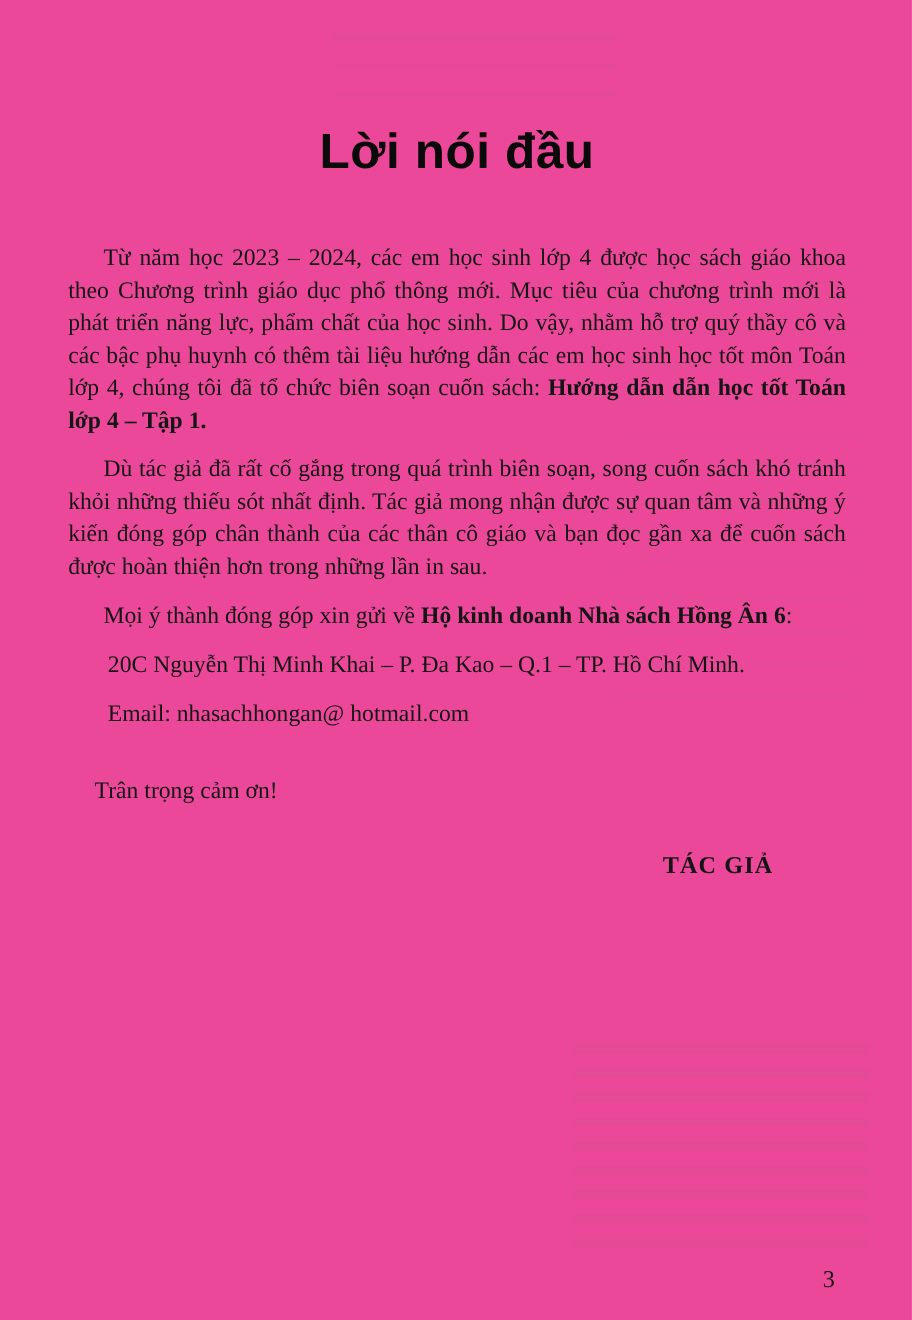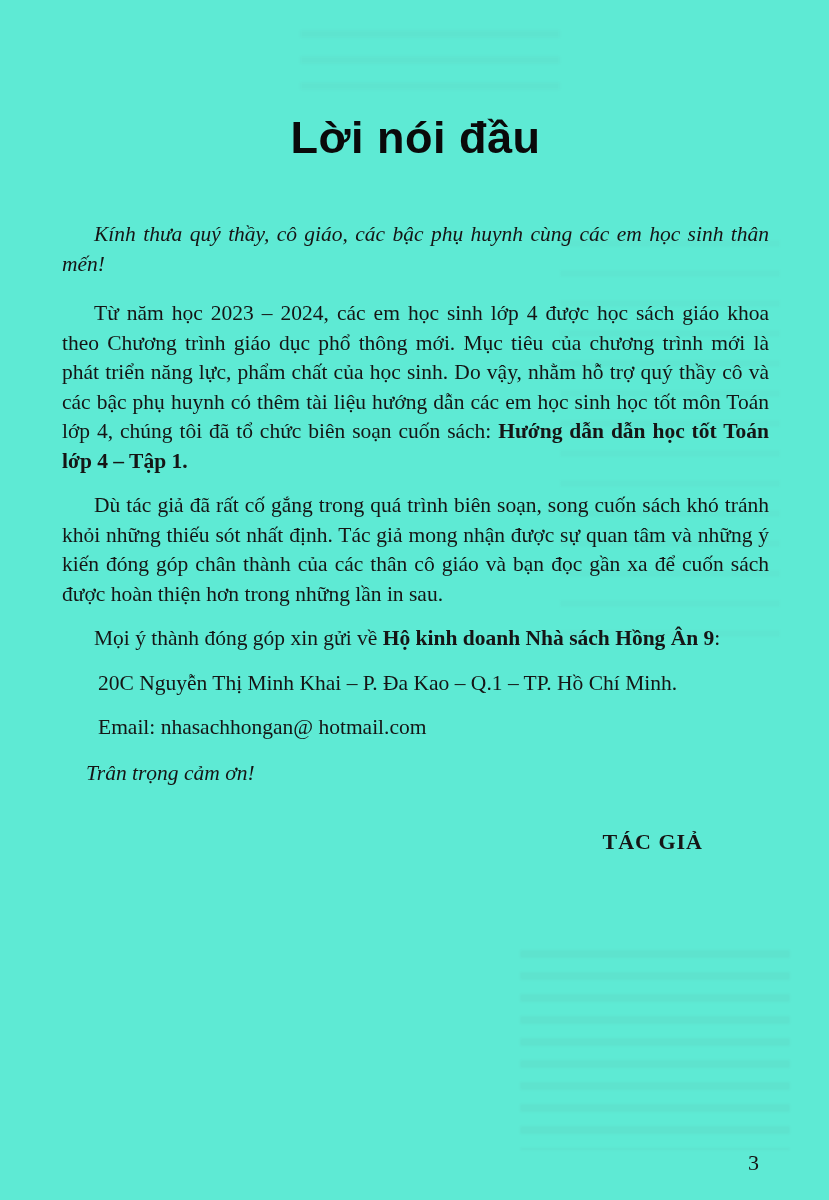--- a/index.html
+++ b/index.html
@@ -1,20 +1,20 @@
 <!DOCTYPE html>
 <html><head>
 <meta charset="utf-8">
 <style>
   html, body { margin:0; padding:0; background:#e8e8e8; }
   .page {
     position:relative;
     width:829px; height:1200px;
     margin:0 auto;
-    background:#5eead4;
+    background:#ec4899;
     font-family:"Liberation Serif", serif;
     color:#151515;
     overflow:hidden;
     box-sizing:border-box;
   }
   .content { padding:112px 60px 0 62px; position:relative; z-index:2; }
   .title {
     font-family:"Liberation Sans", sans-serif;
     font-weight:bold;
     font-size:45px;
@@ -26,21 +26,21 @@
   p {
     font-size:21.5px;
     line-height:29.5px;
     margin:0 0 15px 0;
     text-align:justify;
     text-indent:32px;
   }
   .greeting { font-style:italic; margin-bottom:20px; }
   .bold { font-weight:bold; }
   .addr-line { text-indent:36px; text-align:left; }
-  .thanks { font-style:italic; margin-top:16px; text-indent:24px; text-align:left; }
+  .thanks { margin-top:40px; text-indent:24px; text-align:left; }
   .signature {
     text-align:right;
     padding-right:66px;
     font-weight:bold;
     font-size:22px;
     letter-spacing:1px;
     margin-top:39px;
     text-indent:0;
   }
   .page-number {
@@ -83,28 +83,27 @@
 <body>
 
 <div class="page">
   <div class="bleed bleed-a"></div>
   <div class="bleed bleed-b"></div>
   <div class="bleed bleed-c"></div>
 
   <div class="content">
     <h1 class="title">Lời nói đầu</h1>
 
-    <p class="greeting">Kính thưa quý thầy, cô giáo, các bậc phụ huynh cùng các em học sinh thân mến!</p>
 
     <p><span>Từ năm học 2023 – 2024, các em học sinh lớp 4 được học sách giáo khoa theo Chương trình giáo dục phổ thông mới. Mục tiêu của chương trình mới là phát triển năng lực, phẩm chất của học sinh. Do vậy, nhằm hỗ trợ quý thầy cô và các bậc phụ huynh có thêm tài liệu hướng dẫn các em học sinh học tốt môn Toán lớp 4, chúng tôi đã tổ chức biên soạn cuốn sách: </span><span class="bold">Hướng dẫn dẫn học tốt Toán lớp 4 – Tập 1.</span></p>
 
 
     <p>Dù tác giả đã rất cố gắng trong quá trình biên soạn, song cuốn sách khó tránh khỏi những thiếu sót nhất định. Tác giả mong nhận được sự quan tâm và những ý kiến đóng góp chân thành của các thân cô giáo và bạn đọc gần xa để cuốn sách được hoàn thiện hơn trong những lần in sau.</p>
 
-    <p><span>Mọi ý thành đóng góp xin gửi về </span><span class="bold">Hộ kinh doanh Nhà sách Hồng Ân 9</span><span>:</span></p>
+    <p><span>Mọi ý thành đóng góp xin gửi về </span><span class="bold">Hộ kinh doanh Nhà sách Hồng Ân 6</span><span>:</span></p>
 
     <p class="addr-line">20C Nguyễn Thị Minh Khai – P. Đa Kao – Q.1 – TP. Hồ Chí Minh.</p>
 
     <p class="addr-line">Email: nhasachhongan@ hotmail.com</p>
 
     <p class="thanks">Trân trọng cảm ơn!</p>
 
     <p class="signature">TÁC GIẢ</p>
   </div>
 

